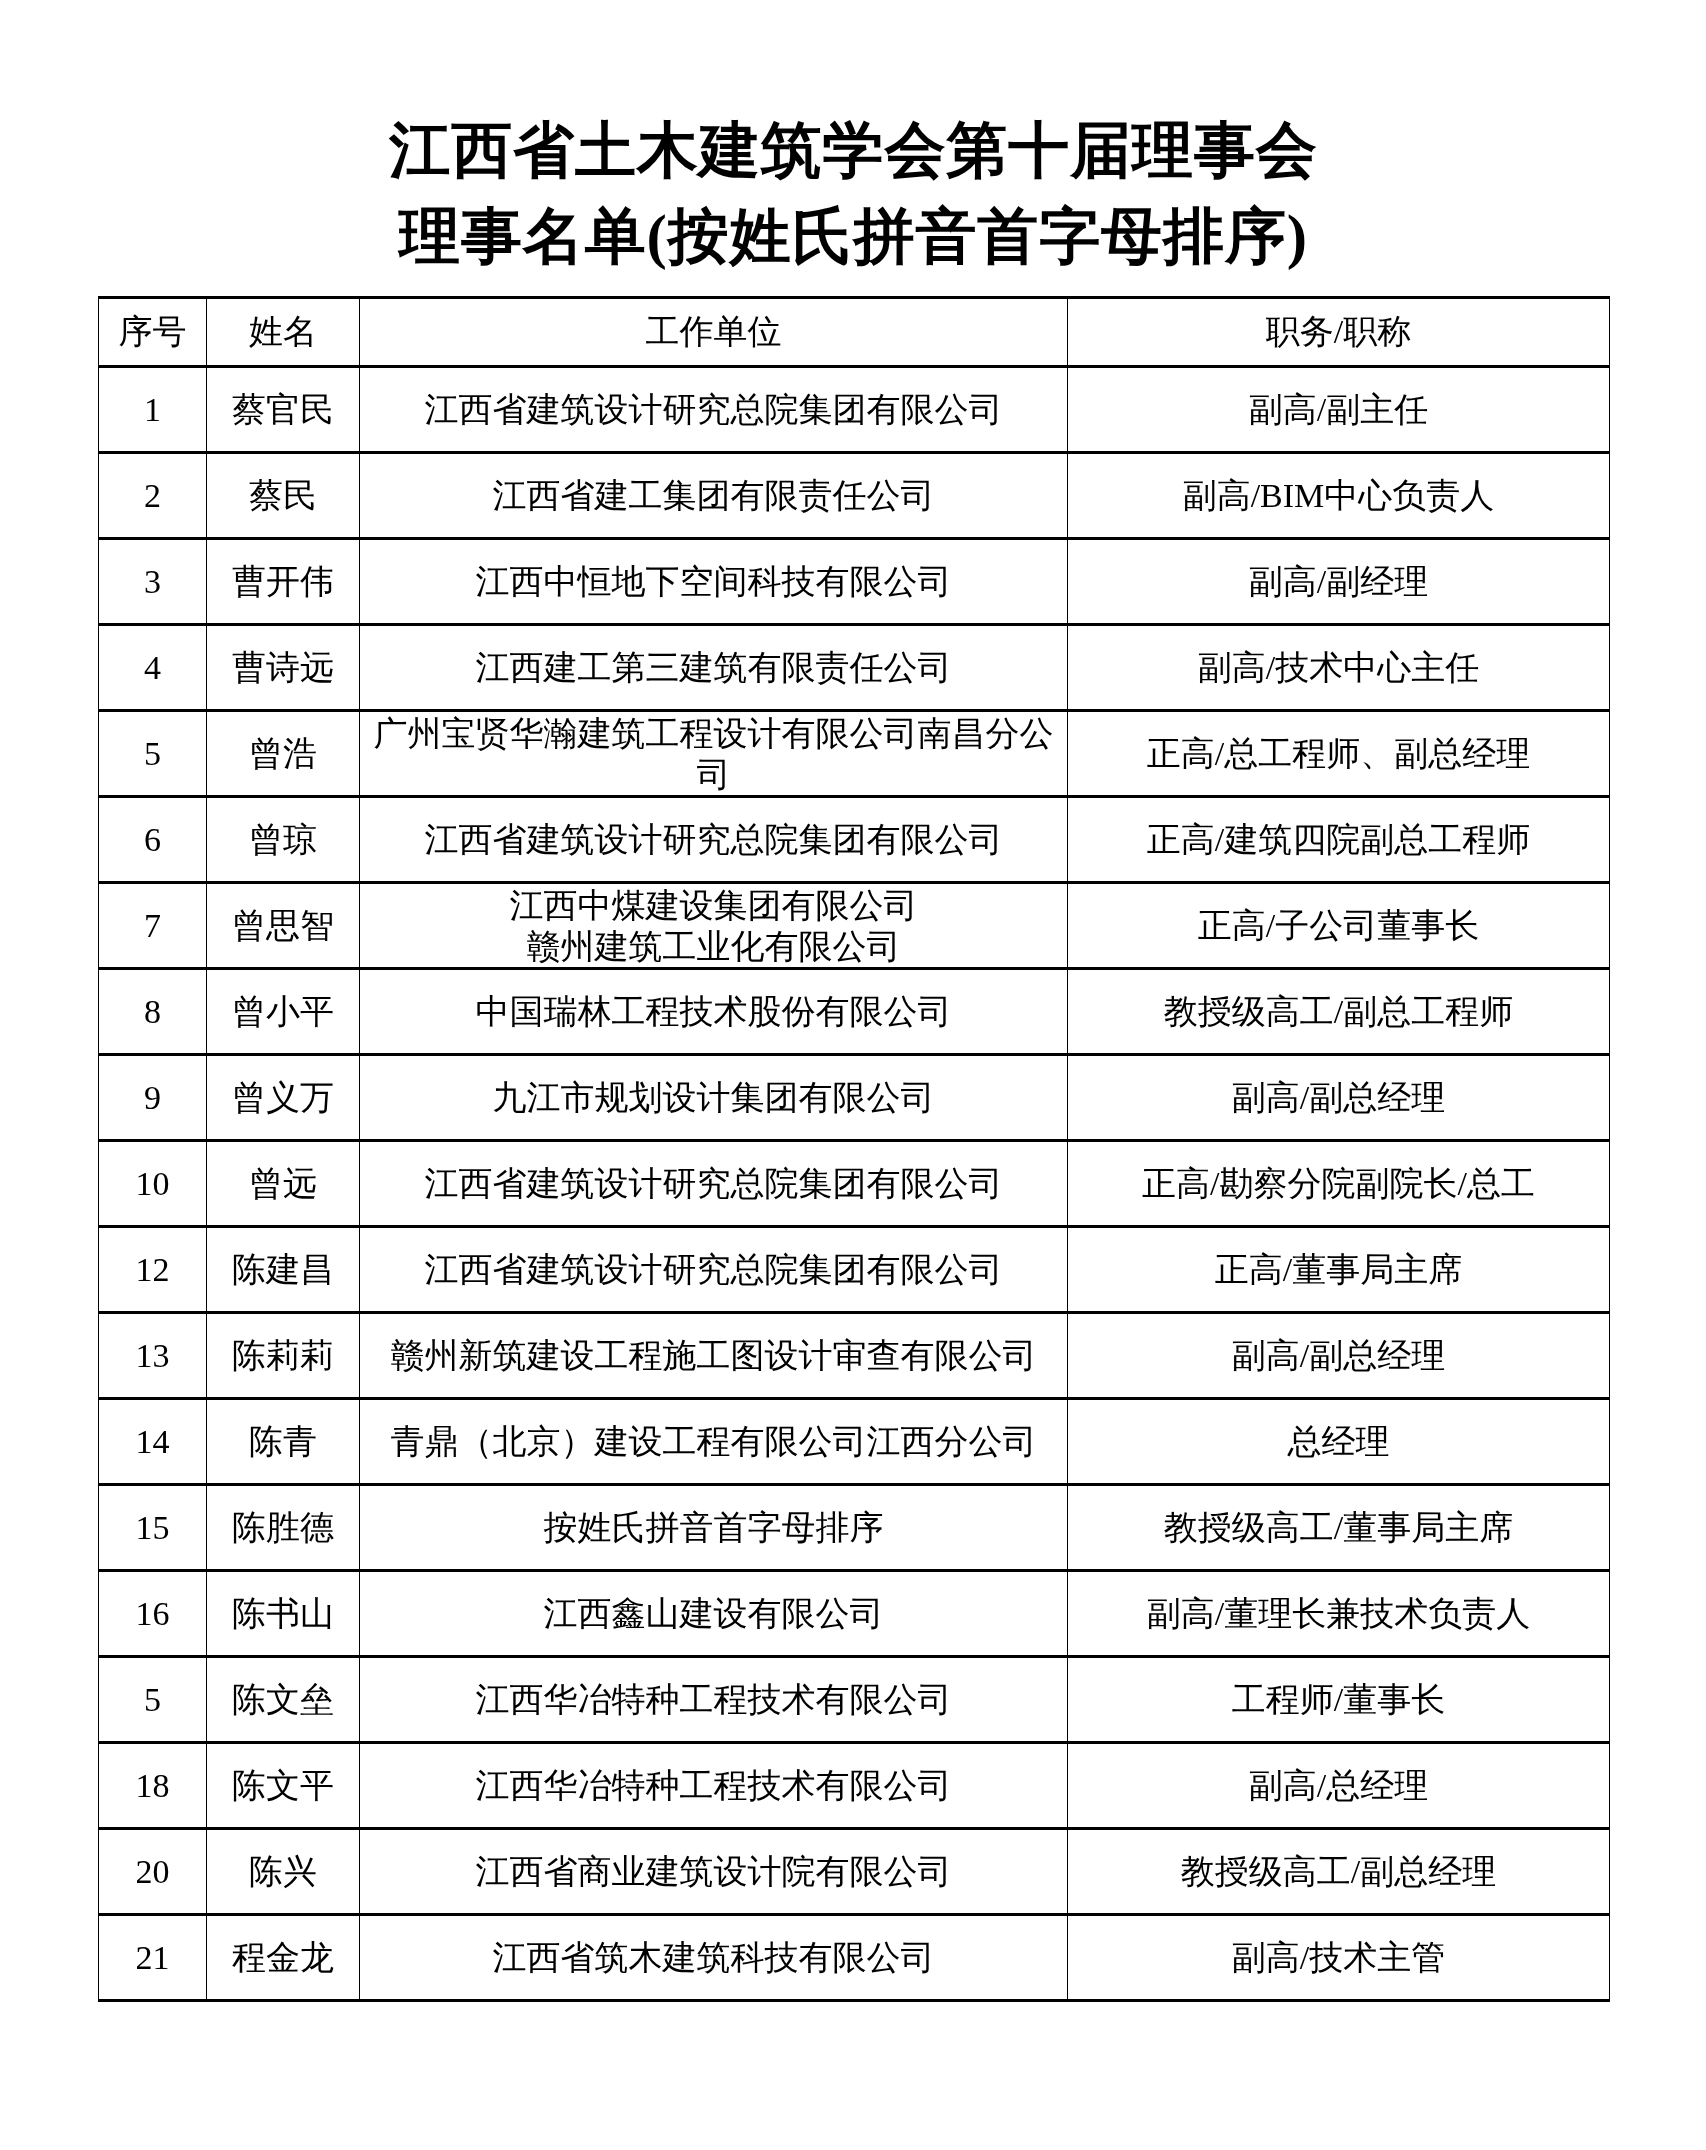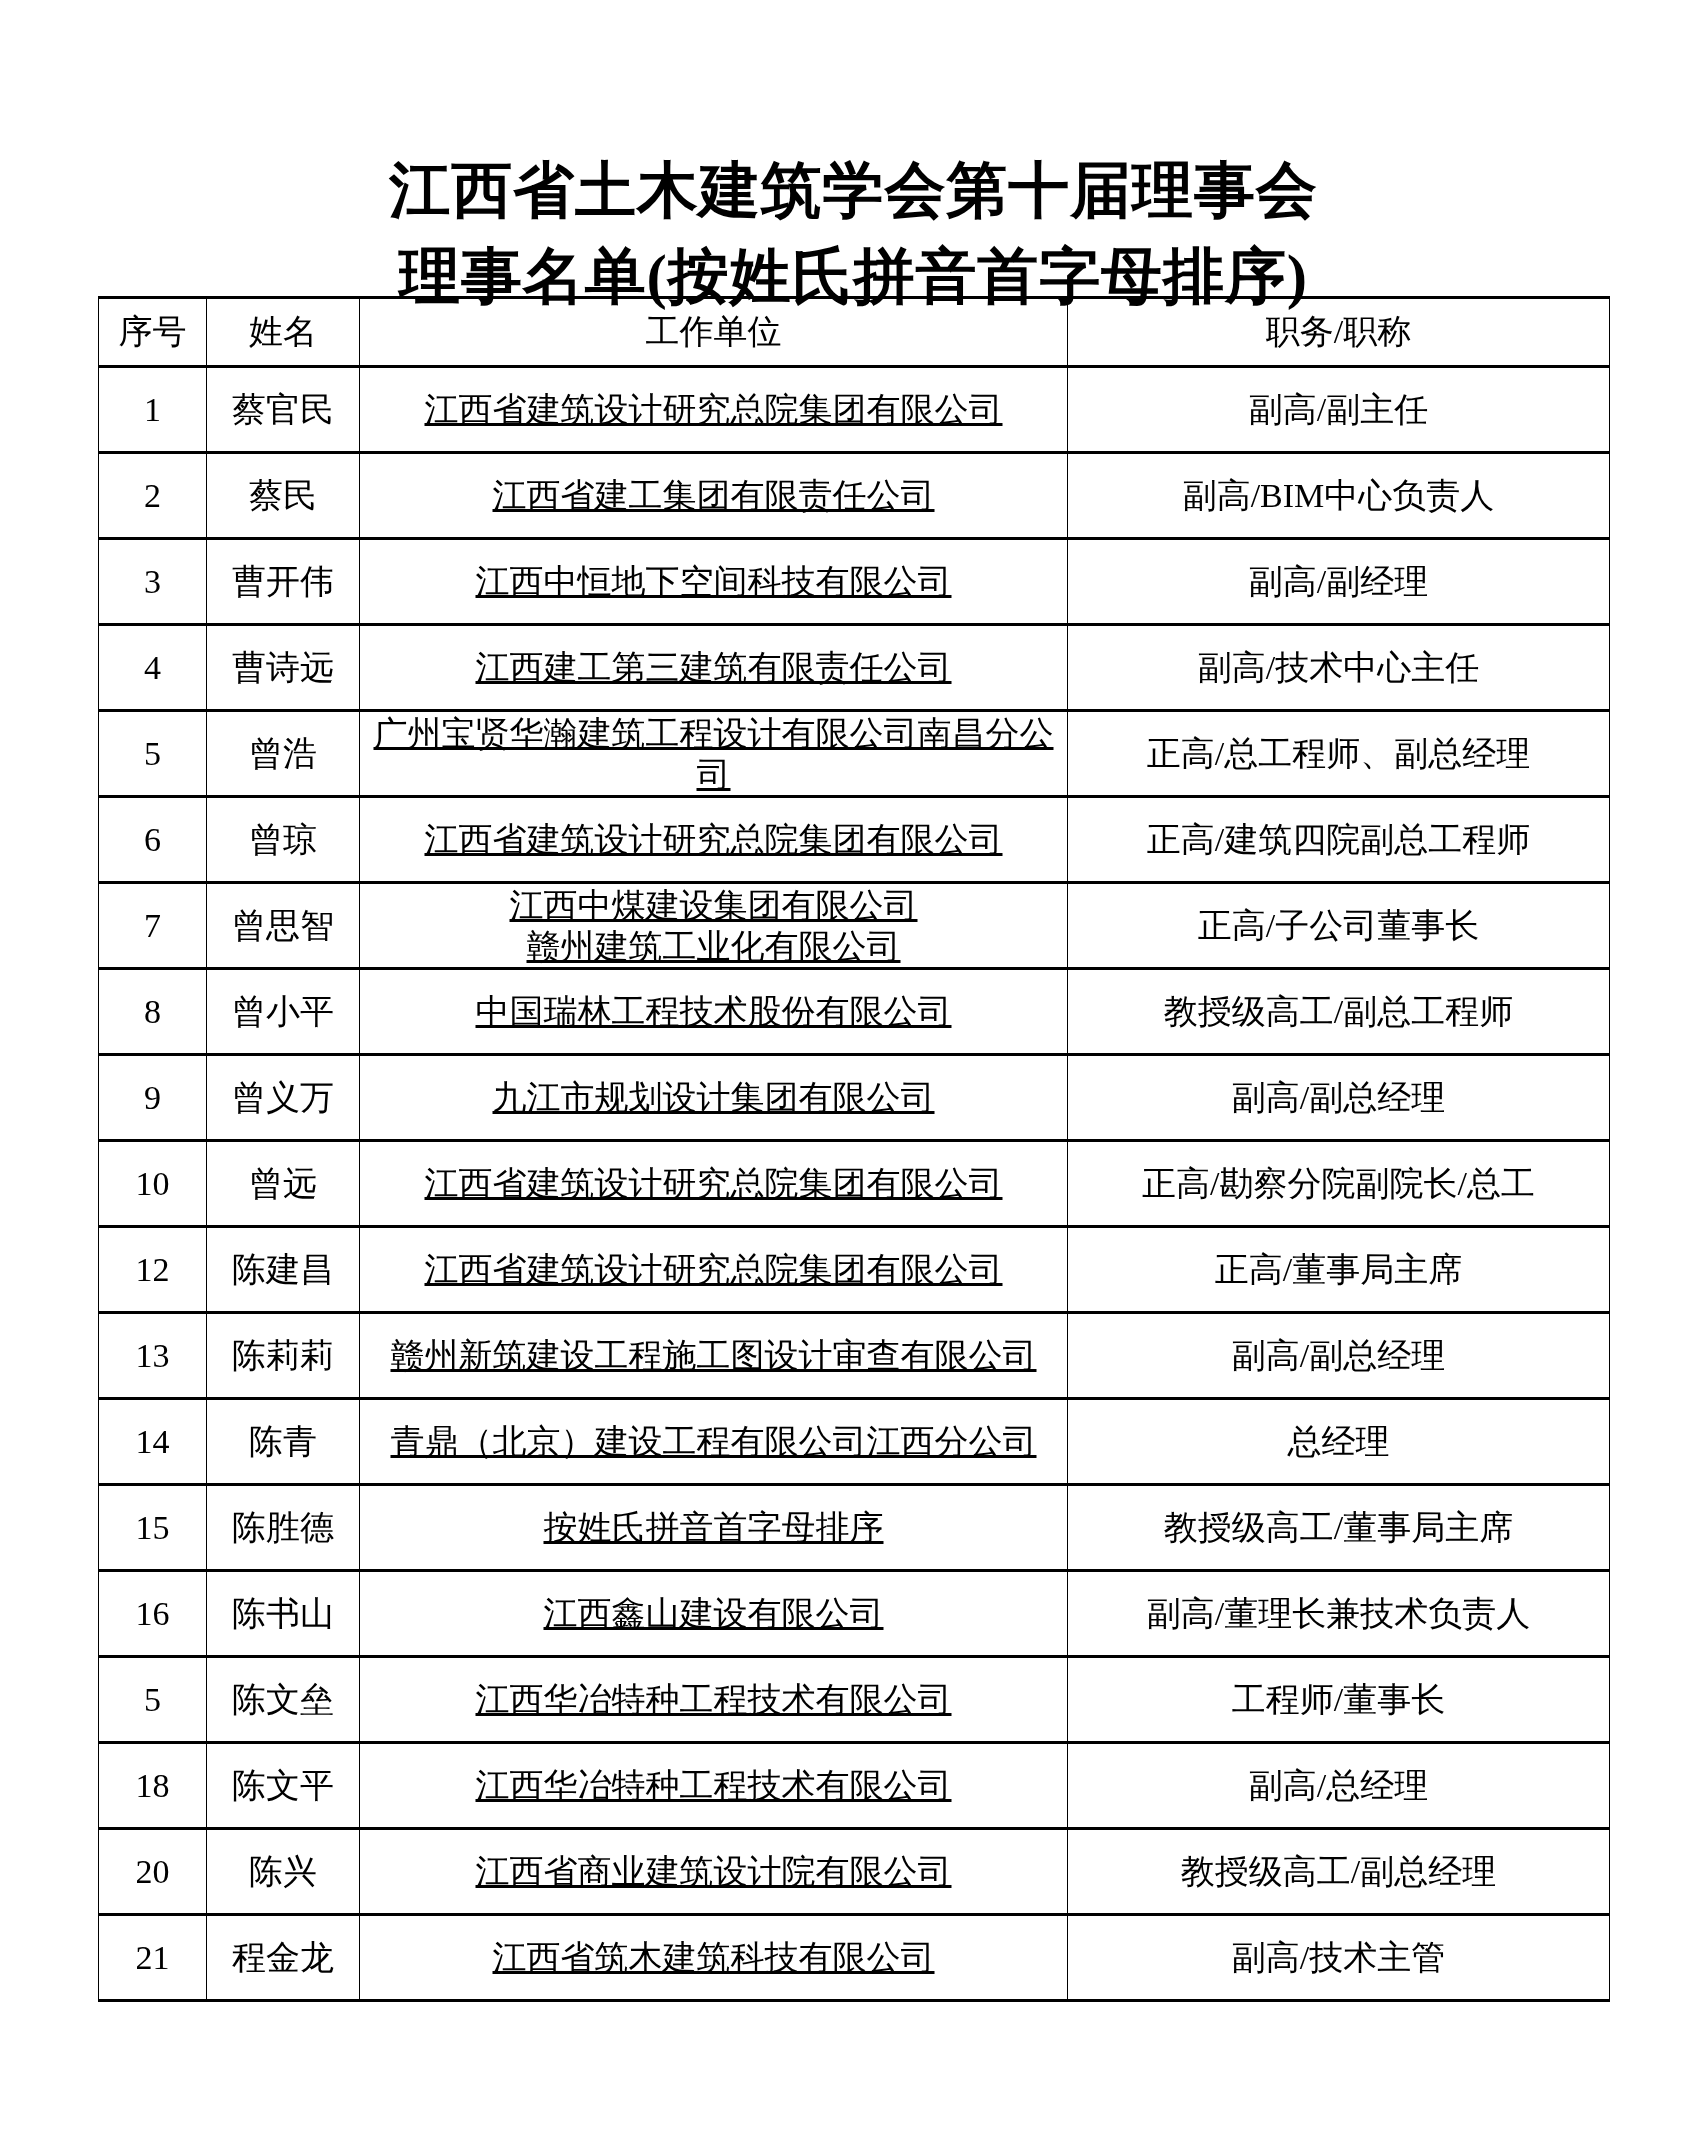--- a/index.html
+++ b/index.html
@@ -12,21 +12,20 @@
     width: 1707px;
     height: 2414px;
     background: #ffffff;
     color: #000000;
     font-family: "Liberation Serif", "DejaVu Serif", serif;
     overflow: hidden;
   }
   .title-block {
     padding-top: 108px;
     text-align: center;
-    margin-top: 40px;
   }
   .title-line {
     font-size: 61px;
     font-weight: bold;
     line-height: 86px;
     letter-spacing: 0.9px;
     white-space: nowrap;
   }
   table.roster {
     position: absolute;
@@ -50,21 +49,20 @@
     font-size: 34px;
     font-weight: normal;
     padding: 0 4.3px;
     overflow: hidden;
   }
   tr.header-row { height: 69px; }
   tr.data-row   { height: 86px; }
   td.cell-org {
     white-space: pre-line;
     line-height: 41px;
-    text-decoration: underline;
   }
   td.cell-title { line-height: 41px; }
 </style>
 </head>
 <body>
 
 <div class="page">
 
   <div class="title-block">
     <div class="title-line">江西省土木建筑学会第十届理事会</div>

